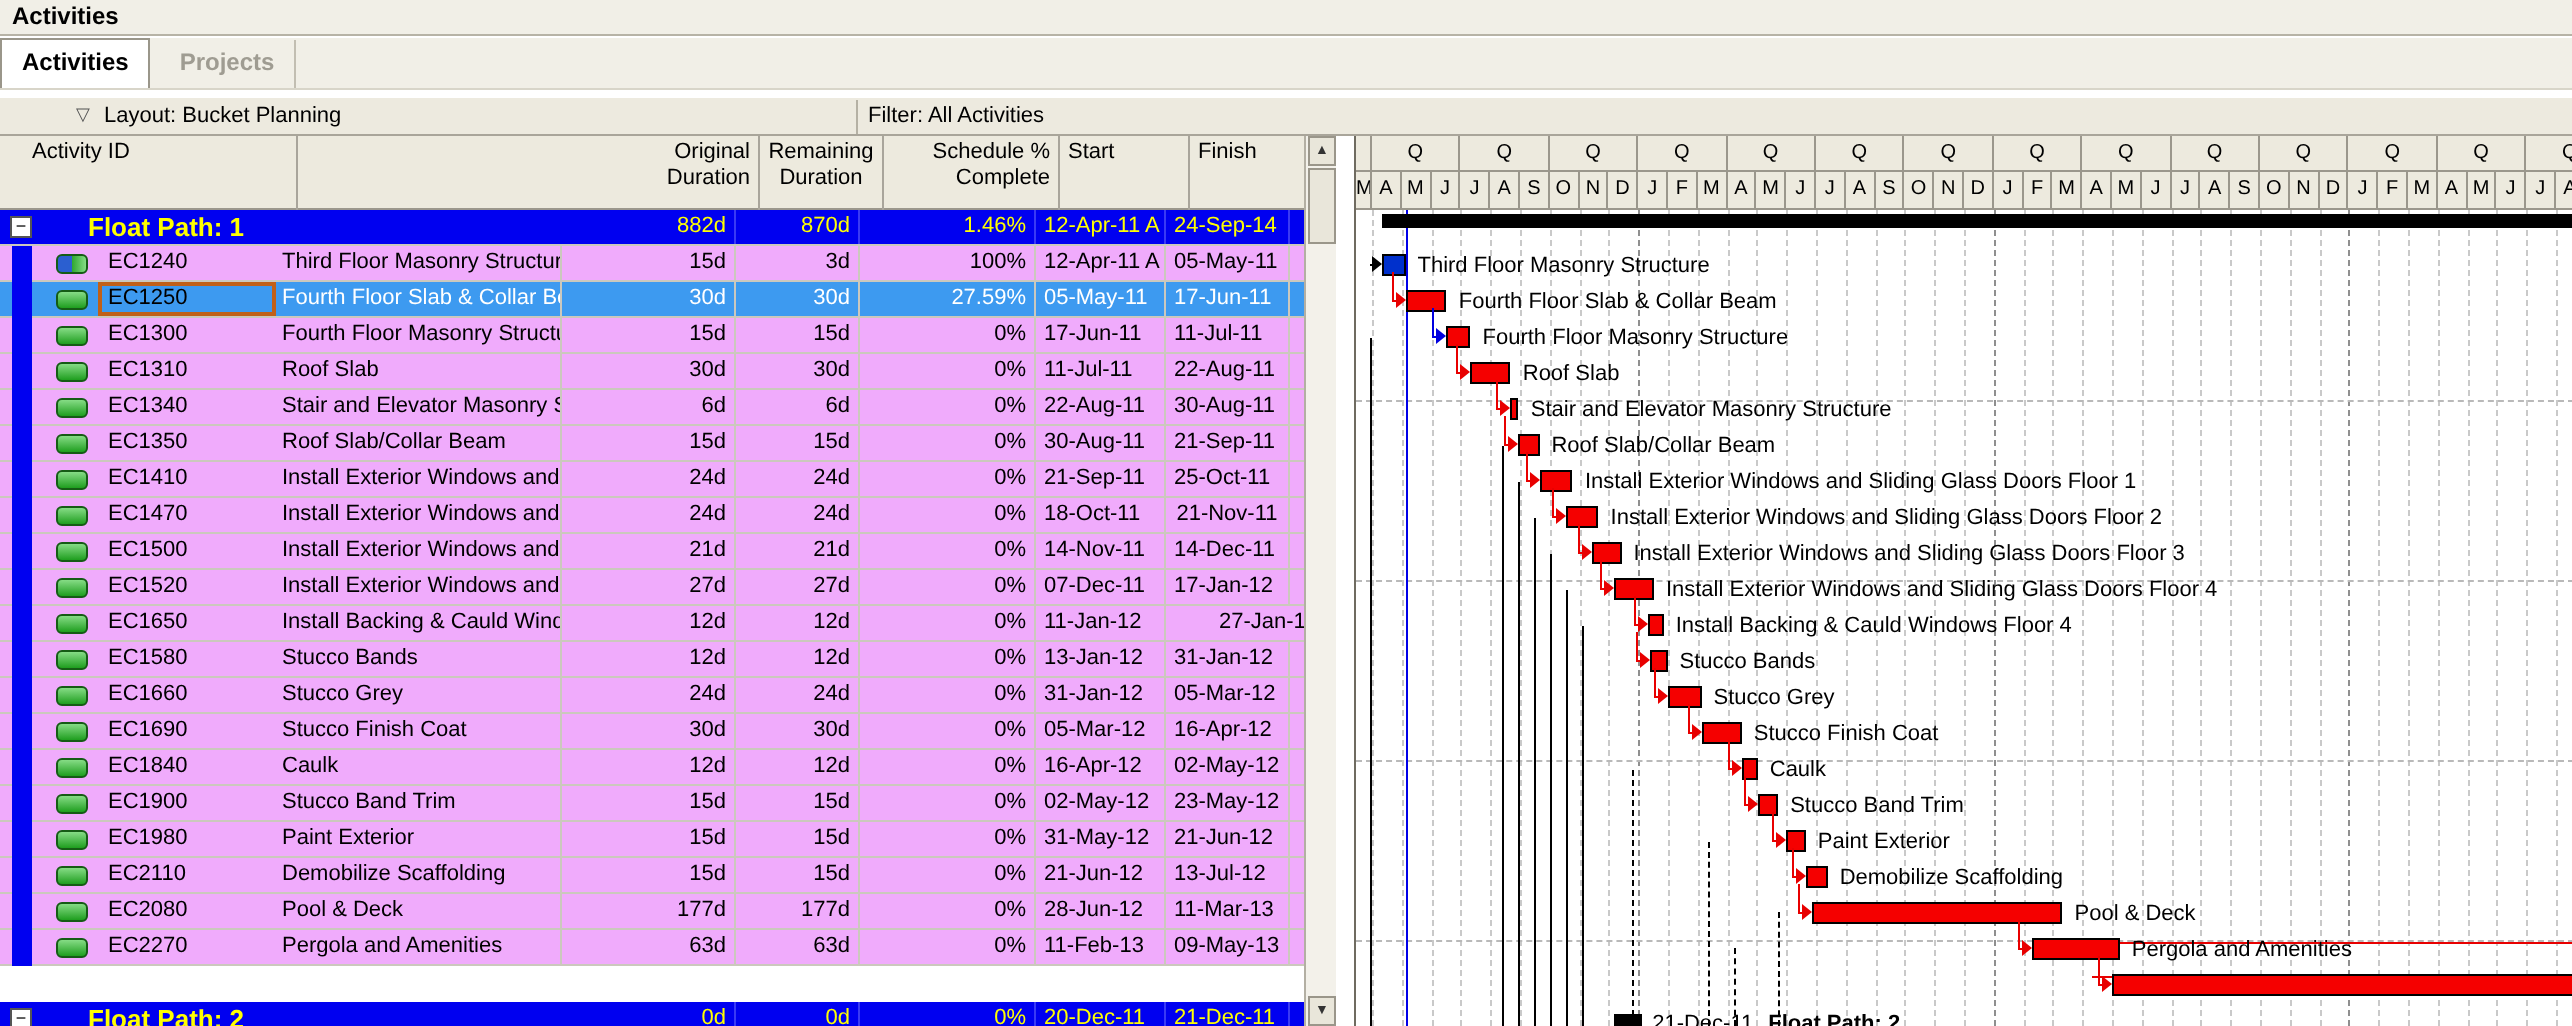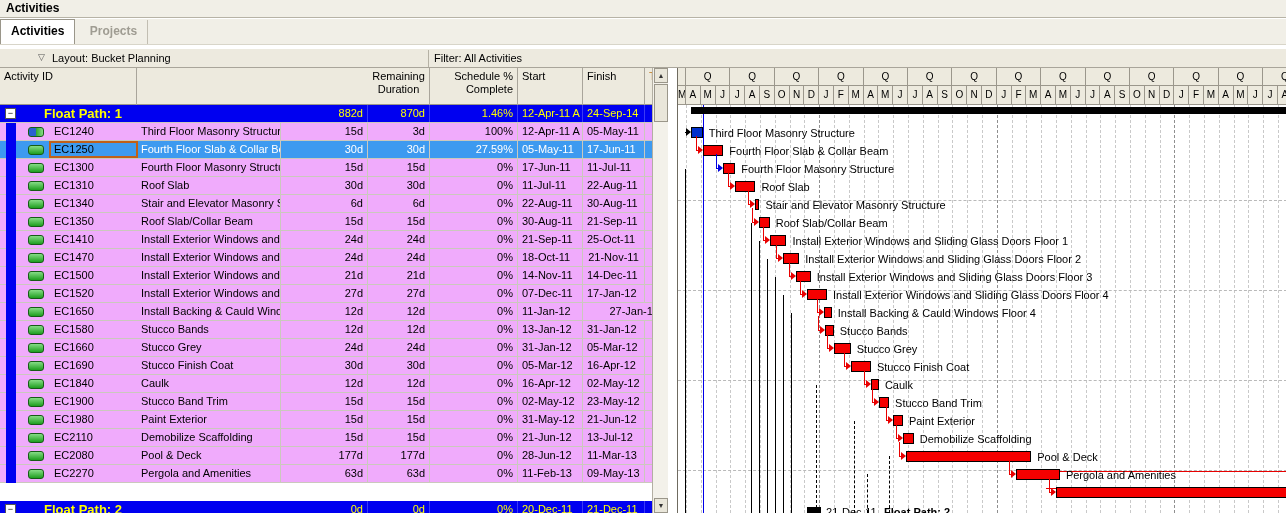--- a/index.html
+++ b/index.html
@@ -19,21 +19,21 @@
   #layoutbar .chev{position:absolute;left:38px;top:3px;font-size:9px;color:#555;}
   #layoutbar .lay{position:absolute;left:52px;top:3px;font-size:11px;color:#000;}
   #layoutbar .divider{position:absolute;left:428px;top:1px;width:1px;height:17px;background:#b5b1a4;}
   #layoutbar .flt{position:absolute;left:434px;top:3px;font-size:11px;color:#000;}
 
   
   #tablepanel{position:absolute;left:0;top:68px;width:668px;height:445px;overflow:hidden;background:#fff;}
   #thead{position:absolute;left:0;top:0;width:652px;height:37px;background:#edeade;
          border-bottom:1px solid #9b978c;box-sizing:border-box;}
   .hcell{position:absolute;top:0;height:37px;box-sizing:border-box;border-right:1px solid #a9a59b;
-         font-size:11px;color:#000;padding:2px 4px;white-space:pre-line;overflow:hidden;line-height:13px;}
+         font-size:11px;color:#000;padding:2px 4px;white-space:pre-line;overflow:hidden;line-height:13px;margin-left:12px;}
   #rows{position:absolute;left:0;top:37px;width:668px;height:408px;overflow:hidden;}
   .trow{position:absolute;left:0;width:652px;height:18px;background:#f0abfc;box-sizing:border-box;
         border-bottom:1px solid #cbc8bd;}
   .trow .cell{position:absolute;top:0;height:17px;line-height:16px;font-size:11px;color:#000;
         white-space:nowrap;overflow:hidden;box-sizing:border-box;padding:0 4px;border-right:1px solid #cbc8bd;}
   .grouprow{background:#0000f0;}
   .grouprow .glabel{position:absolute;left:44px;top:0;font-size:13px;font-weight:bold;color:#ffff00;line-height:17px;}
   .grouprow .cell{color:#ffff00;border-right:1px solid #3a3af5;}
   .selrow{background:#3d9af0;}
   .selrow .cell{color:#ffffff;}
@@ -90,20 +90,21 @@
 <div id="layoutbar">
   <span class="chev">▽</span>
   <span class="lay">Layout: Bucket Planning</span>
   <span class="divider"></span>
   <span class="flt">Filter: All Activities</span>
 </div>
 
 <div id="tablepanel">
   <div id="thead">
       <div class="hcell" style="left: 0px; width: 137px; text-align: left;">Activity ID</div>
+      <div class="hcell" style="left: 281px; width: 87px; text-align: right;">Original Duration</div>
       <div class="hcell" style="left: 368px; width: 62px; text-align: center;">Remaining
 Duration</div>
       <div class="hcell" style="left: 430px; width: 88px; text-align: right;">Schedule %
 Complete</div>
       <div class="hcell" style="left: 518px; width: 65px; text-align: left;">Start</div>
       <div class="hcell" style="left: 583px; width: 62px; text-align: left;">Finish</div>
       <div class="hcell" style="left: 645px; width: 7px; text-align: left; color: rgb(192, 120, 24);">T</div>
     </div>
   <div id="rows">
       <div class="trow grouprow" style="top: 0px;">

